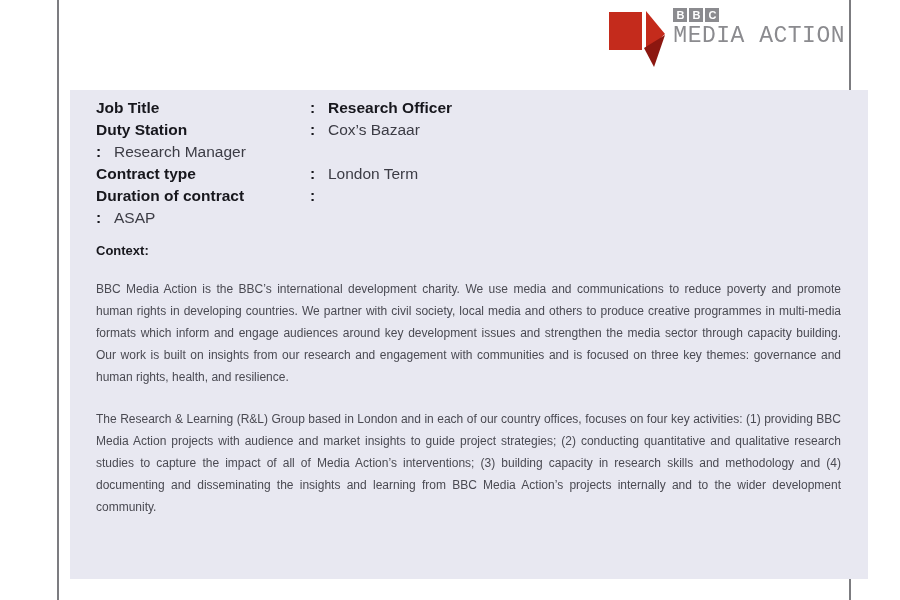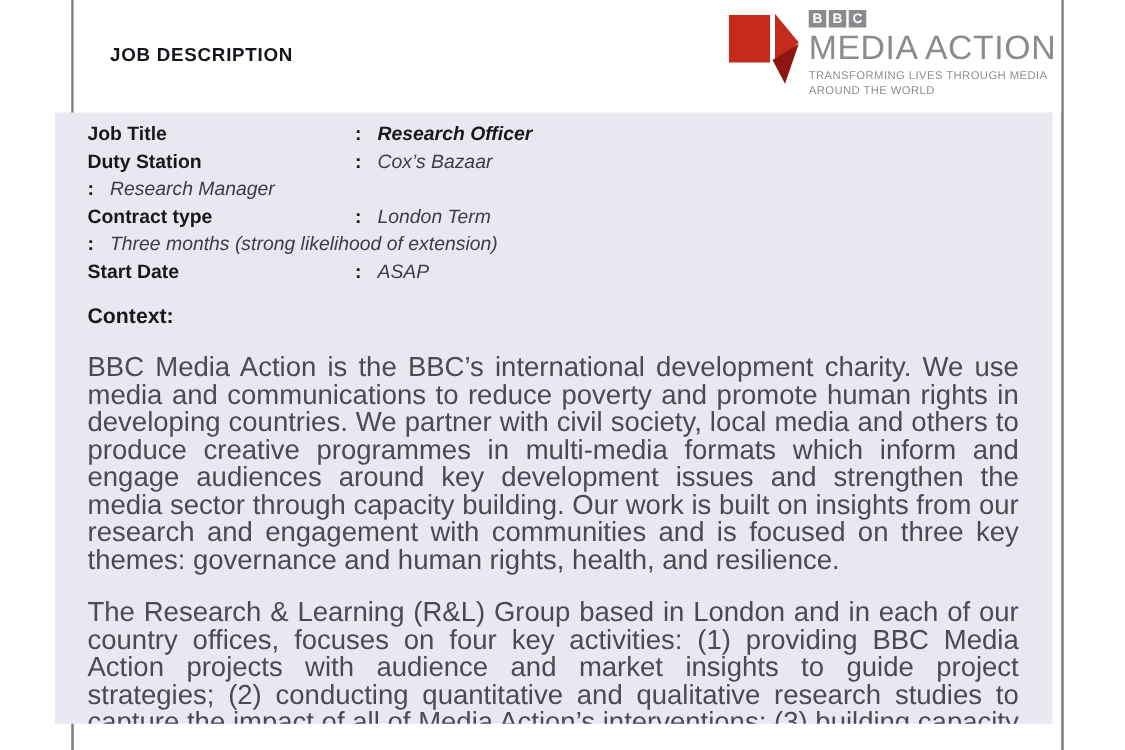--- a/index.html
+++ b/index.html
@@ -14,68 +14,63 @@
   
   .header { position: absolute; left: 59px; top: 0; width: 790px; height: 90px; background: #ffffff; }
   .doc-title { position: absolute; left: 29px; top: 36px; margin: 0; font-size: 15px; font-weight: bold; letter-spacing: 0.6px; color: #16161c; }
 
   .logo { position: absolute; right: 4px; top: 8px; display: flex; align-items: flex-start; gap: 7px; }
   .logo-icon svg { display: block; }
   .logo-text { display: flex; flex-direction: column; }
   .bbc-blocks { display: flex; gap: 2px; }
   .bbc-block { width: 14px; height: 14px; background: #8b8b8f; color: #ffffff; font-size: 11px; font-weight: bold;
                display: flex; align-items: center; justify-content: center; }
-  .wordmark { font-size: 27px; color: #8b8b8f; letter-spacing: 0.5px; line-height: 1.05; margin-top: 2px; white-space: nowrap; }
+  .wordmark { font-size: 23px; color: #8b8b8f; letter-spacing: 0.5px; line-height: 1.05; margin-top: 2px; white-space: nowrap; font-family: Liberation Mono, monospace; }
   .tagline { font-size: 9px; color: #8e8e93; letter-spacing: 0.35px; line-height: 1.3; margin-top: 3px; }
 
   
-  .panel { position: absolute; left: 44px; top: 90px; width: 798px; height: 489px; background: #e8e8f1;
+  .panel { position: absolute; left: 70px; top: 90px; width: 798px; height: 489px; background: #e8e8f1;
            padding: 5px 27px 0 26px; box-sizing: border-box; overflow: hidden; }
 
   .job-table { margin-top: 2px; }
   .job-row { display: flex; font-size: 15.5px; line-height: 22px; }
   .job-label { width: 214px; font-weight: bold; color: #17171d; flex-shrink: 0; }
   .job-colon { width: 18px; font-weight: bold; color: #17171d; flex-shrink: 0; }
-  .job-value { color: #3c3c45; font-style: italic; }
+  .job-value { color: #3c3c45; }
   .job-row:first-child .job-value { font-weight: bold; color: #17171d; }
 
-  .context-heading { margin: 14px 0 0 0; font-size: 17px; font-weight: bold; color: #17171d; }
-  .paragraphs p { margin: 20px 0 0 0; font-size: 22px; line-height: 22px; color: #4a4a52; text-align: justify; }
+  .context-heading { margin: 14px 0 0 0; font-size: 13px; font-weight: bold; color: #17171d; }
+  .paragraphs p { margin: 20px 0 0 0; font-size: 12px; line-height: 22px; color: #4a4a52; text-align: justify; }
 </style>
 </head>
 <body>
 
 <div class="canvas">
 
   <div class="vline vline-left"></div>
   <div class="vline vline-right"></div>
 
   <div class="header">
-    <h1 class="doc-title">JOB DESCRIPTION</h1>
 
     <div class="logo">
       <div class="logo-icon">
         <svg width="57" height="62" viewBox="0 0 57 62" xmlns="http://www.w3.org/2000/svg">
           <rect x="0" y="4" width="33" height="38" fill="#c42b1c"></rect>
           <polygon points="37,3 56,26 37,44" fill="#c42b1c"></polygon>
           <polygon points="35,40 56,27 45,59" fill="#8c1710"></polygon>
         </svg>
       </div>
       <div class="logo-text">
         <div class="bbc-blocks">
 
         <span class="bbc-block">B</span>
             <span class="bbc-block">B</span>
             <span class="bbc-block">C</span>
           </div>
         <div class="wordmark">MEDIA ACTION</div>
-        <div class="tagline">
-          <span>TRANSFORMING LIVES THROUGH MEDIA</span><br>
-          <span>AROUND THE WORLD</span>
-        </div>
       </div>
     </div>
   </div>
 
   <div class="panel">
 
     <div class="job-table">
 
     <div class="job-row">
         <span class="job-label">Job Title</span>
@@ -90,25 +85,24 @@
         <div class="job-row">
         <span class="job-colon">:</span>
         <span class="job-value">Research Manager</span>
       </div>
         <div class="job-row">
         <span class="job-label">Contract type</span>
         <span class="job-colon">:</span>
         <span class="job-value">London Term</span>
       </div>
         <div class="job-row">
+        <span class="job-label">Duration of contract</span>
         <span class="job-colon">:</span>
-        <span class="job-value">Three months (strong likelihood of extension)</span>
       </div>
         <div class="job-row">
-        <span class="job-label">Start Date</span>
         <span class="job-colon">:</span>
         <span class="job-value">ASAP</span>
       </div>
       </div>
 
     <h2 class="context-heading">Context:</h2>
 
     <div class="paragraphs">
 
     <p>BBC Media Action is the BBC’s international development charity. We use media and communications to reduce poverty and promote human rights in developing countries. We partner with civil society, local media and others to produce creative programmes in multi-media formats which inform and engage audiences around key development issues and strengthen the media sector through capacity building. Our work is built on insights from our research and engagement with communities and is focused on three key themes: governance and human rights, health, and resilience.</p>

